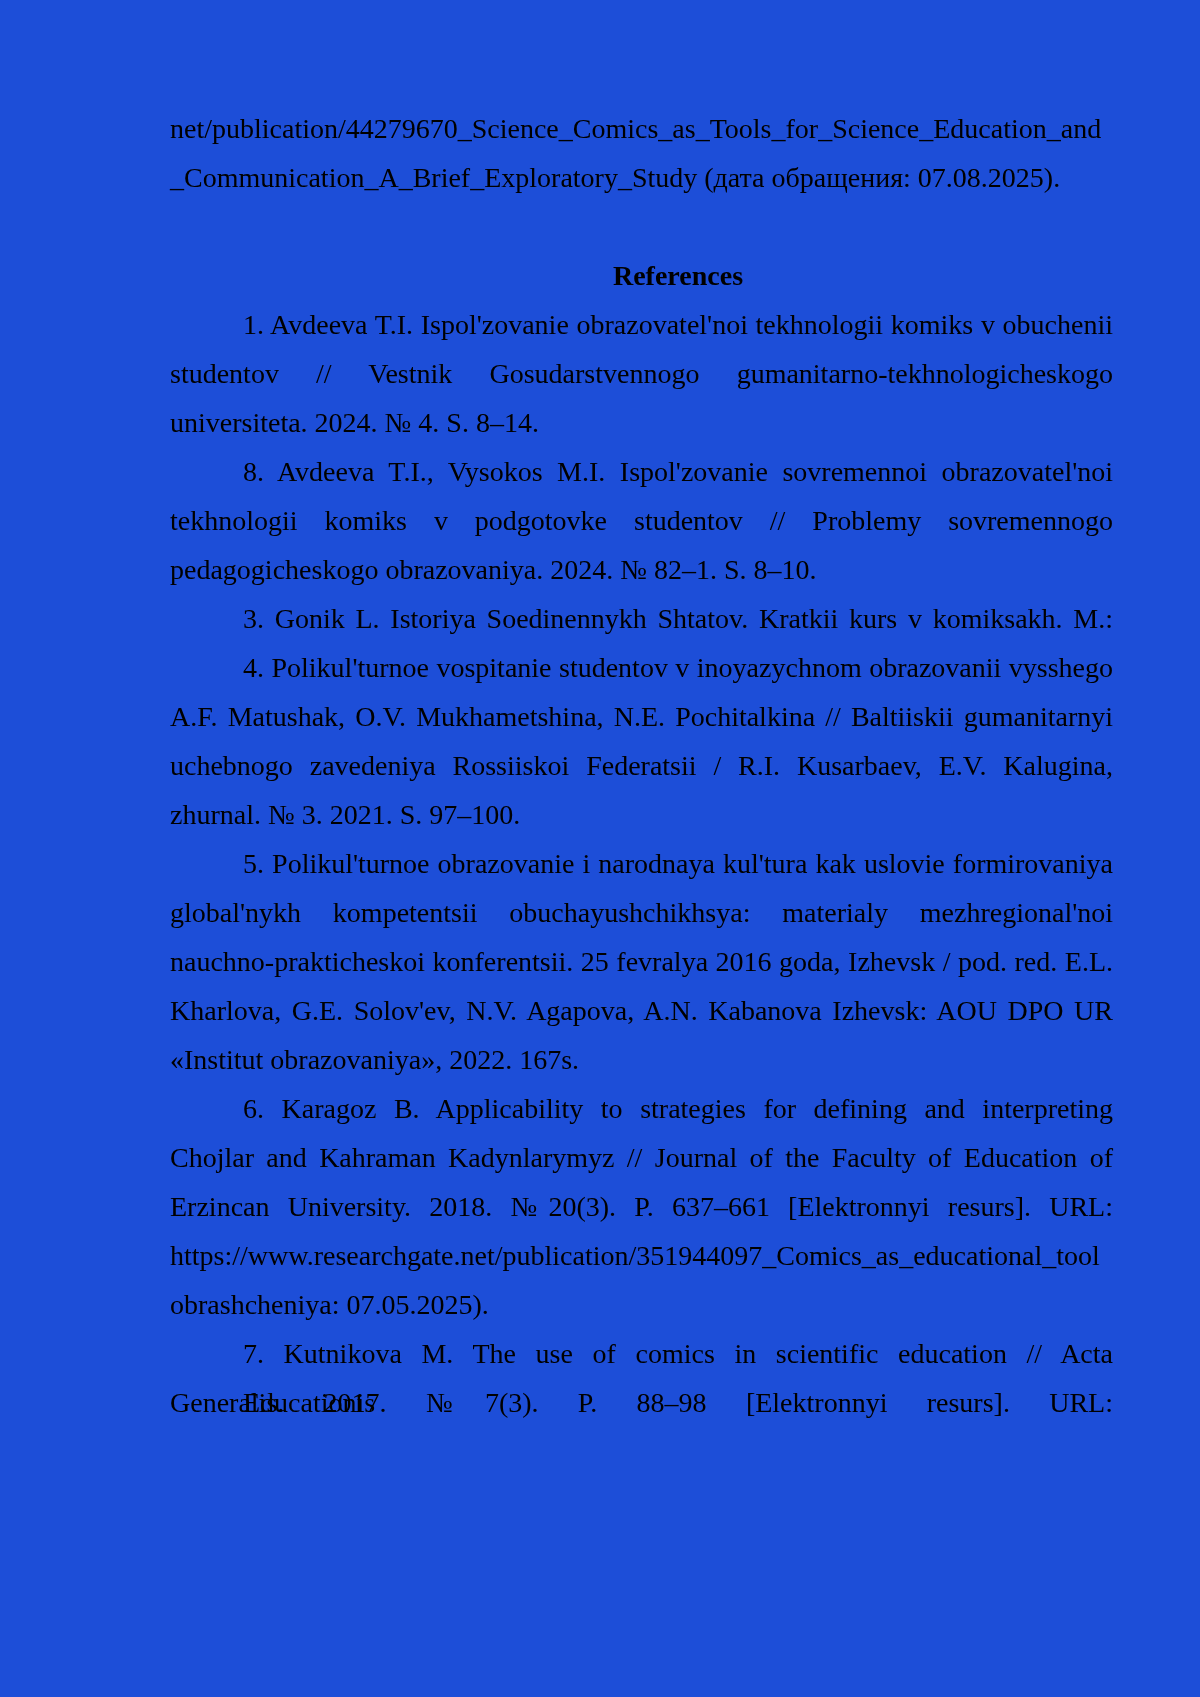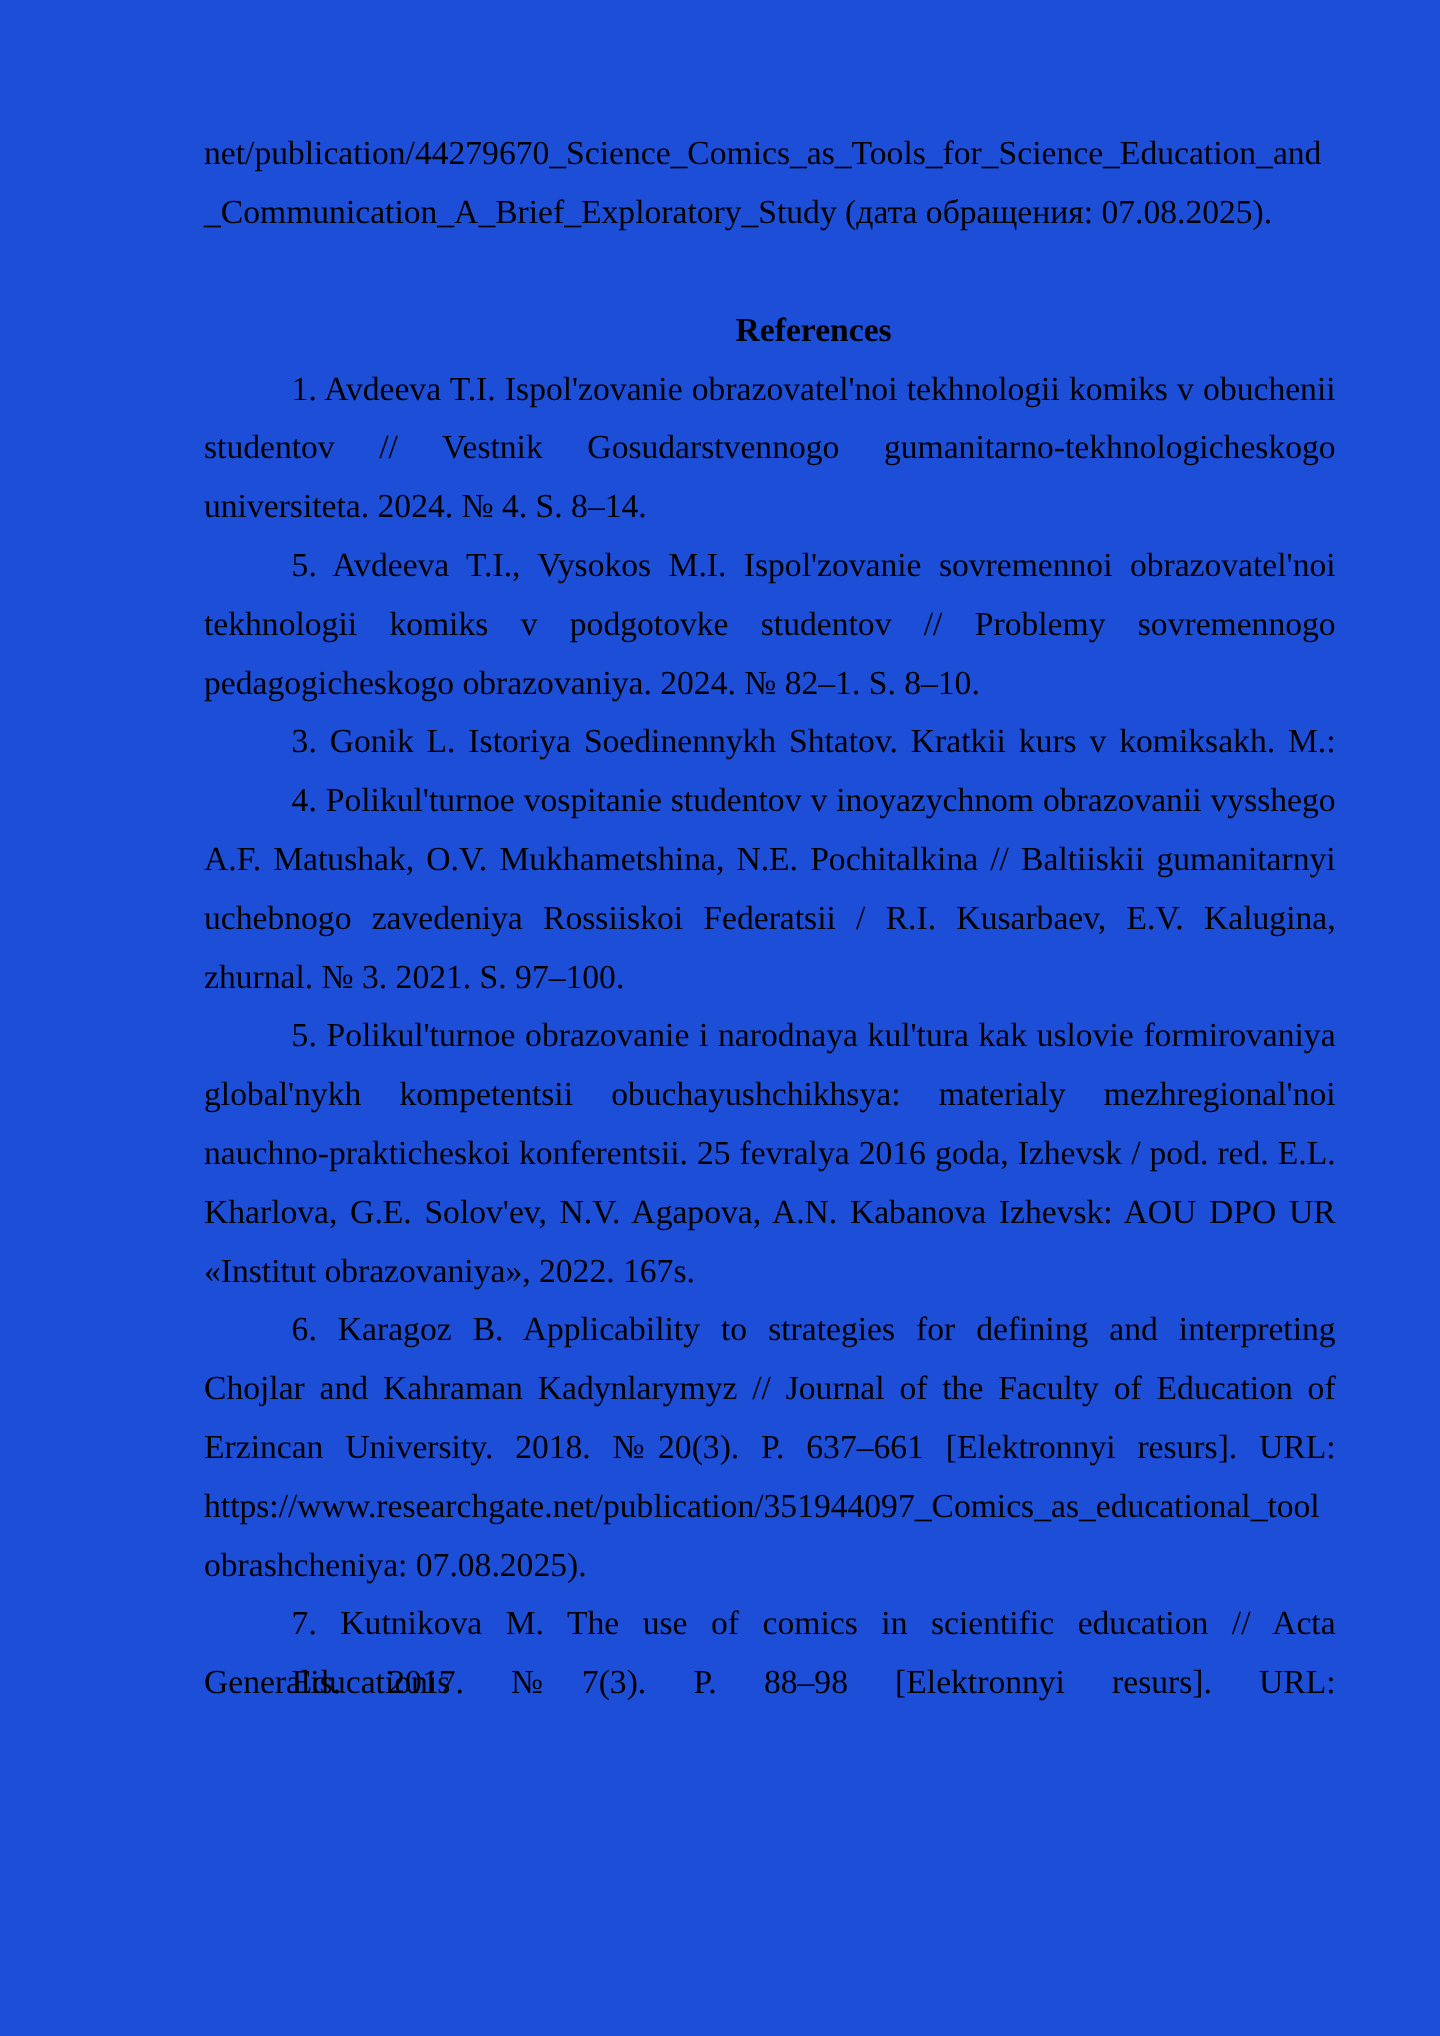--- a/index.html
+++ b/index.html
@@ -63,21 +63,21 @@
         <div class="line">_Communication_A_Brief_Exploratory_Study (дата обращения: 07.08.2025).</div>
       </div>
     <div class="heading">References</div>
     <div id="refs">
         <div class="ref-item">
           <div class="line justify indent">1. Avdeeva T.I. Ispol'zovanie obrazovatel'noi tekhnologii komiks v obuchenii</div>
           <div class="line justify">studentov // Vestnik Gosudarstvennogo gumanitarno-tekhnologicheskogo</div>
           <div class="line">universiteta. 2024. № 4. S. 8–14.</div>
         </div>
         <div class="ref-item">
-          <div class="line justify indent">5. Avdeeva T.I., Vysokos M.I. Ispol'zovanie sovremennoi obrazovatel'noi</div>
+          <div class="line justify indent">8. Avdeeva T.I., Vysokos M.I. Ispol'zovanie sovremennoi obrazovatel'noi</div>
           <div class="line justify">tekhnologii komiks v podgotovke studentov // Problemy sovremennogo</div>
           <div class="line">pedagogicheskogo obrazovaniya. 2024. № 82–1. S. 8–10.</div>
         </div>
         <div class="ref-item">
           <div class="line justify indent">3. Gonik L. Istoriya Soedinennykh Shtatov. Kratkii kurs v komiksakh. M.:</div>
         </div>
         <div class="ref-item">
           <div class="line justify indent">4. Polikul'turnoe vospitanie studentov v inoyazychnom obrazovanii vysshego</div>
           <div class="line justify">A.F. Matushak, O.V. Mukhametshina, N.E. Pochitalkina // Baltiiskii gumanitarnyi</div>
           <div class="line justify">uchebnogo zavedeniya Rossiiskoi Federatsii / R.I. Kusarbaev, E.V. Kalugina,</div>
@@ -88,21 +88,21 @@
           <div class="line justify">global'nykh kompetentsii obuchayushchikhsya: materialy mezhregional'noi</div>
           <div class="line justify">nauchno-prakticheskoi konferentsii. 25 fevralya 2016 goda, Izhevsk / pod. red. E.L.</div>
           <div class="line justify">Kharlova, G.E. Solov'ev, N.V. Agapova, A.N. Kabanova Izhevsk: AOU DPO UR</div>
           <div class="line">«Institut obrazovaniya», 2022. 167s.</div>
         </div>
         <div class="ref-item">
           <div class="line justify indent">6. Karagoz B. Applicability to strategies for defining and interpreting</div>
           <div class="line justify">Chojlar and Kahraman Kadynlarymyz // Journal of the Faculty of Education of</div>
           <div class="line justify">Erzincan University. 2018. №20(3). P. 637–661 [Elektronnyi resurs]. URL:</div>
           <div class="line justify">https://www.researchgate.net/publication/351944097_Comics_as_educational_tool</div>
-          <div class="line">obrashcheniya: 07.08.2025).</div>
+          <div class="line">obrashcheniya: 07.05.2025).</div>
         </div>
         <div class="ref-item">
           <div class="line justify indent">7. Kutnikova M. The use of comics in scientific education // Acta Educationis</div>
           <div class="line justify">Generalis. 2017. №7(3). P. 88–98 [Elektronnyi resurs]. URL:</div>
         </div>
       </div>
   </div>
 </div>
 
 </body></html>

